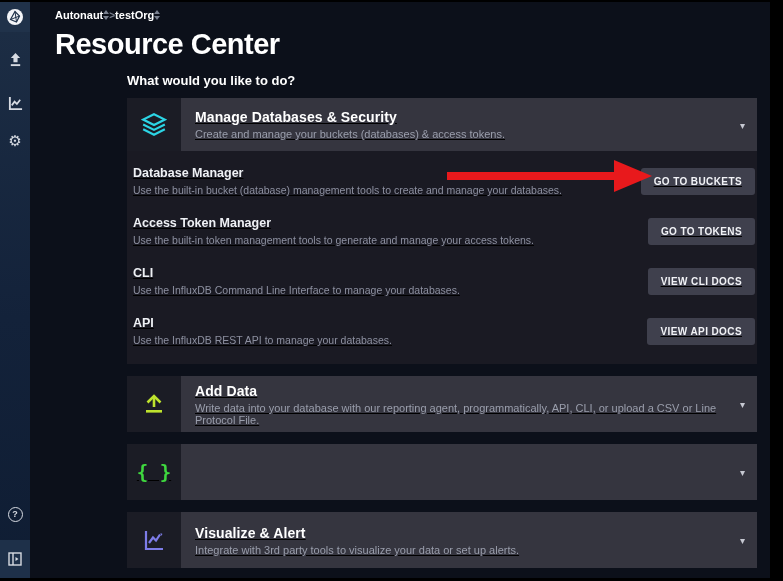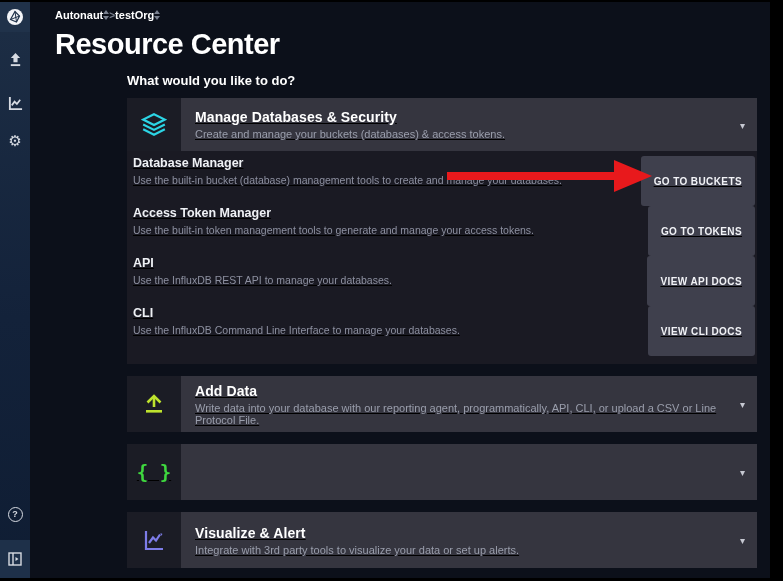--- a/index.html
+++ b/index.html
@@ -43,21 +43,21 @@
   .icon-cell { width:54px; flex:0 0 54px; background:#1b1c25; display:flex;
                align-items:center; justify-content:center; }
   .head-body { flex:1; background:#35353f; display:flex; align-items:center;
                padding:0 14px; position:relative; }
   .head-text .t { font-size:14px; font-weight:bold; color:#fff; letter-spacing:0.1px; }
   .head-text .d { font-size:11px; color:#9a9eac; margin-top:3px; }
   .caret { position:absolute; right:12px; top:50%; transform:translateY(-50%);
            color:#c6c8d1; font-size:10px; cursor:pointer; }
 
   .panel-body { background:#1a1a23; padding:5px 2px 8px 6px; }
-  .sub-row { height:50px; display:flex; justify-content:space-between; }
+  .sub-row { height:50px; display:flex; align-items:center; justify-content:space-between; }
   .sub-text .t { font-size:12.5px; font-weight:bold; color:#eef0f4; }
   .sub-text .d { font-size:10.5px; color:#8d90a0; margin-top:4px; }
   .btn { background:#3f404d; color:#f2f3f7; border:none; border-radius:3px;
          font-family:"Liberation Sans",sans-serif; font-size:10px; font-weight:bold;
          letter-spacing:0.4px; padding:8px 13px; cursor:pointer; white-space:nowrap; }
 
   .braces { font-family:"DejaVu Sans Mono", monospace; font-size:19px; font-weight:bold; color:#3fd83f; }
 
   
   .red-arrow { position:absolute; left:447px; top:158px; width:205px; height:32px; z-index:5; pointer-events:none; }
@@ -158,32 +158,32 @@
           <div class="sub-row">
             <div class="sub-text">
               <div class="t">Access Token Manager</div>
               <div class="d">Use the built-in token management tools to generate and manage your access tokens.</div>
             </div>
             <button class="btn">GO TO TOKENS</button>
           </div>
 
           <div class="sub-row">
             <div class="sub-text">
+              <div class="t">CLI</div>
+              <div class="d">Use the InfluxDB Command Line Interface to manage your databases.</div>
+            </div>
+            <button class="btn">VIEW CLI DOCS</button>
+          </div>
+
+          <div class="sub-row">
+            <div class="sub-text">
               <div class="t">API</div>
               <div class="d">Use the InfluxDB REST API to manage your databases.</div>
             </div>
             <button class="btn">VIEW API DOCS</button>
-          </div>
-
-          <div class="sub-row">
-            <div class="sub-text">
-              <div class="t">CLI</div>
-              <div class="d">Use the InfluxDB Command Line Interface to manage your databases.</div>
-            </div>
-            <button class="btn">VIEW CLI DOCS</button>
           </div>
 
         </div>
       </div>
 
       <div class="panel">
         <div class="panel-header">
           <div class="icon-cell">
             <svg width="22" height="22" viewBox="0 0 22 22">
               <path d="M11 3 L11 14" stroke="#bee32e" stroke-width="2.6" fill="none"></path>

